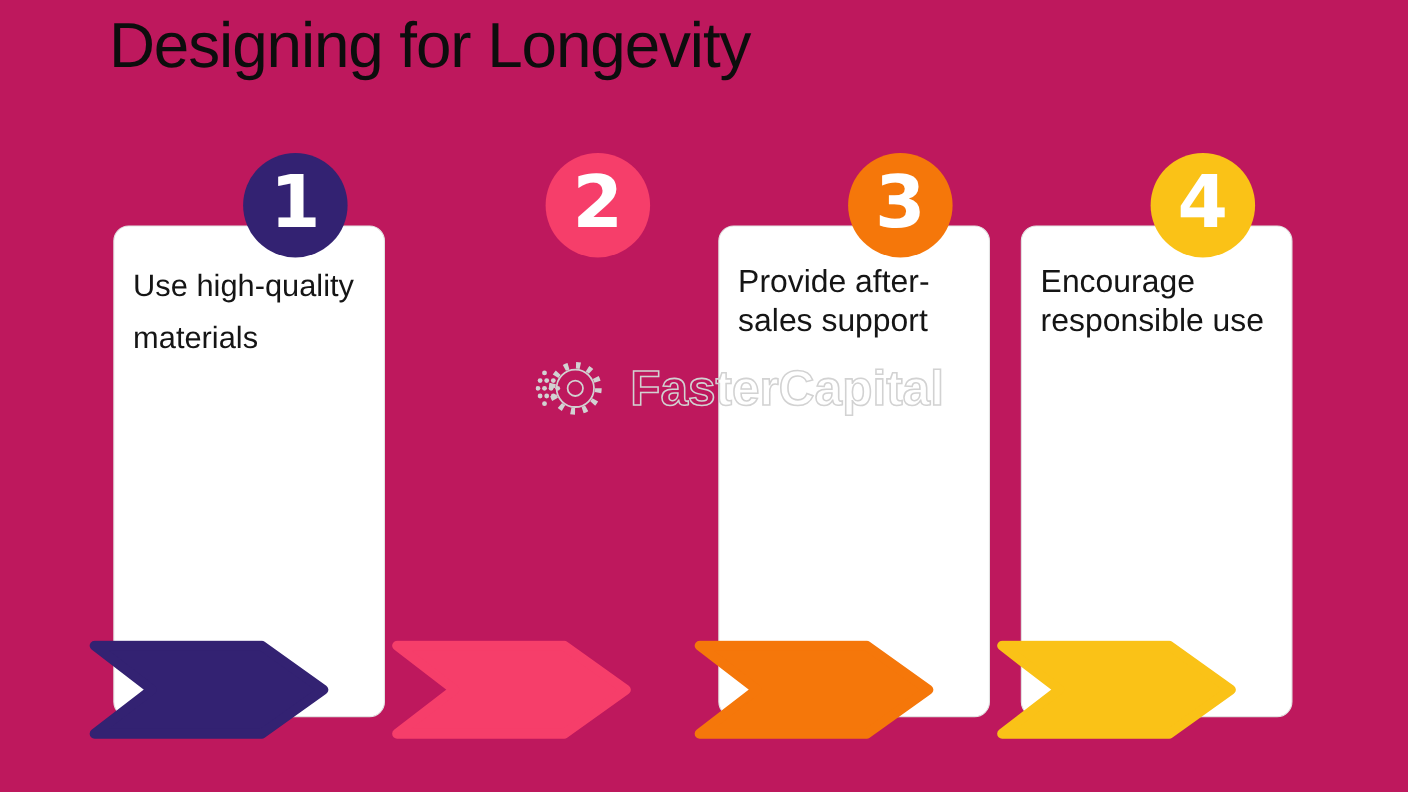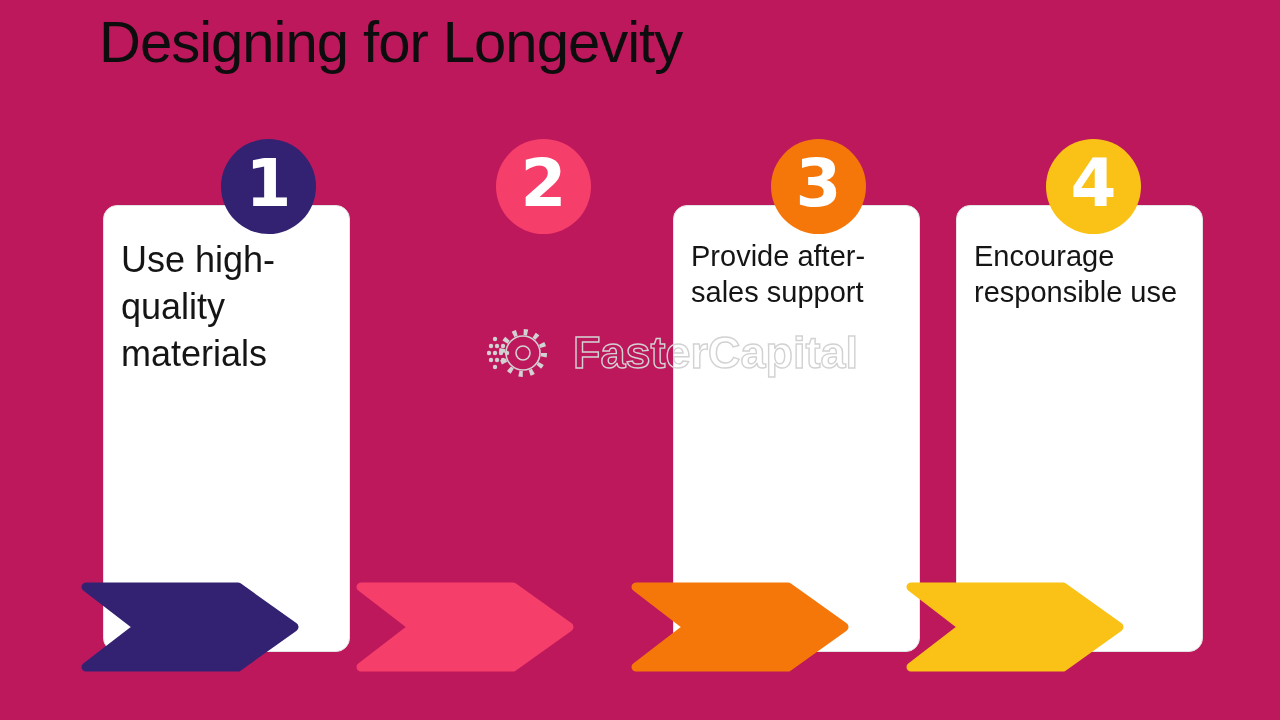--- a/index.html
+++ b/index.html
@@ -13,21 +13,21 @@
     font-family:"Liberation Sans",sans-serif;
   }
   .card{
     position:absolute;top:205px;width:245px;height:445px;
     background:#ffffff;border:1.6px solid #e3e3e3;border-radius:14px;
     z-index:1;
   }
   .card-label{
     position:relative;z-index:5;
     margin:30px 0 0 17px;width:226px;
-    font-size:36px;line-height:47px;color:#151515;
+    font-size:28px;line-height:47px;color:#151515;
     overflow:hidden;white-space:normal;
   }
   .card.small-text .card-label{
     font-size:29px;line-height:36px;margin-top:32px;width:212px;
   }
   .num-circle{
     position:absolute;top:139px;width:95px;height:95px;border-radius:50%;
     z-index:2;display:flex;align-items:center;justify-content:center;
   }
   .num-circle span{
@@ -49,24 +49,24 @@
 </head>
 <body>
 
 <div class="stage">
 
   <div class="title">Designing for Longevity</div>
 
   <div class="card" style="left:103px">
     <div class="card-label">Use high-quality materials</div>
   </div>
-  <div class="card small-text" style="left:673px">
+  <div class="card small-text" style="left:653px">
     <div class="card-label">Provide after-sales support</div>
   </div>
-  <div class="card small-text" style="left:956px">
+  <div class="card small-text" style="left:928px">
     <div class="card-label">Encourage responsible use</div>
   </div>
 
   <div class="num-circle" style="left: 221px; background: rgb(51, 34, 114);">
     <span>1</span>
   </div>
   <div class="num-circle" style="left: 496px; background: rgb(246, 62, 106);">
     <span>2</span>
   </div>
   <div class="num-circle" style="left: 771px; background: rgb(245, 119, 10);">

